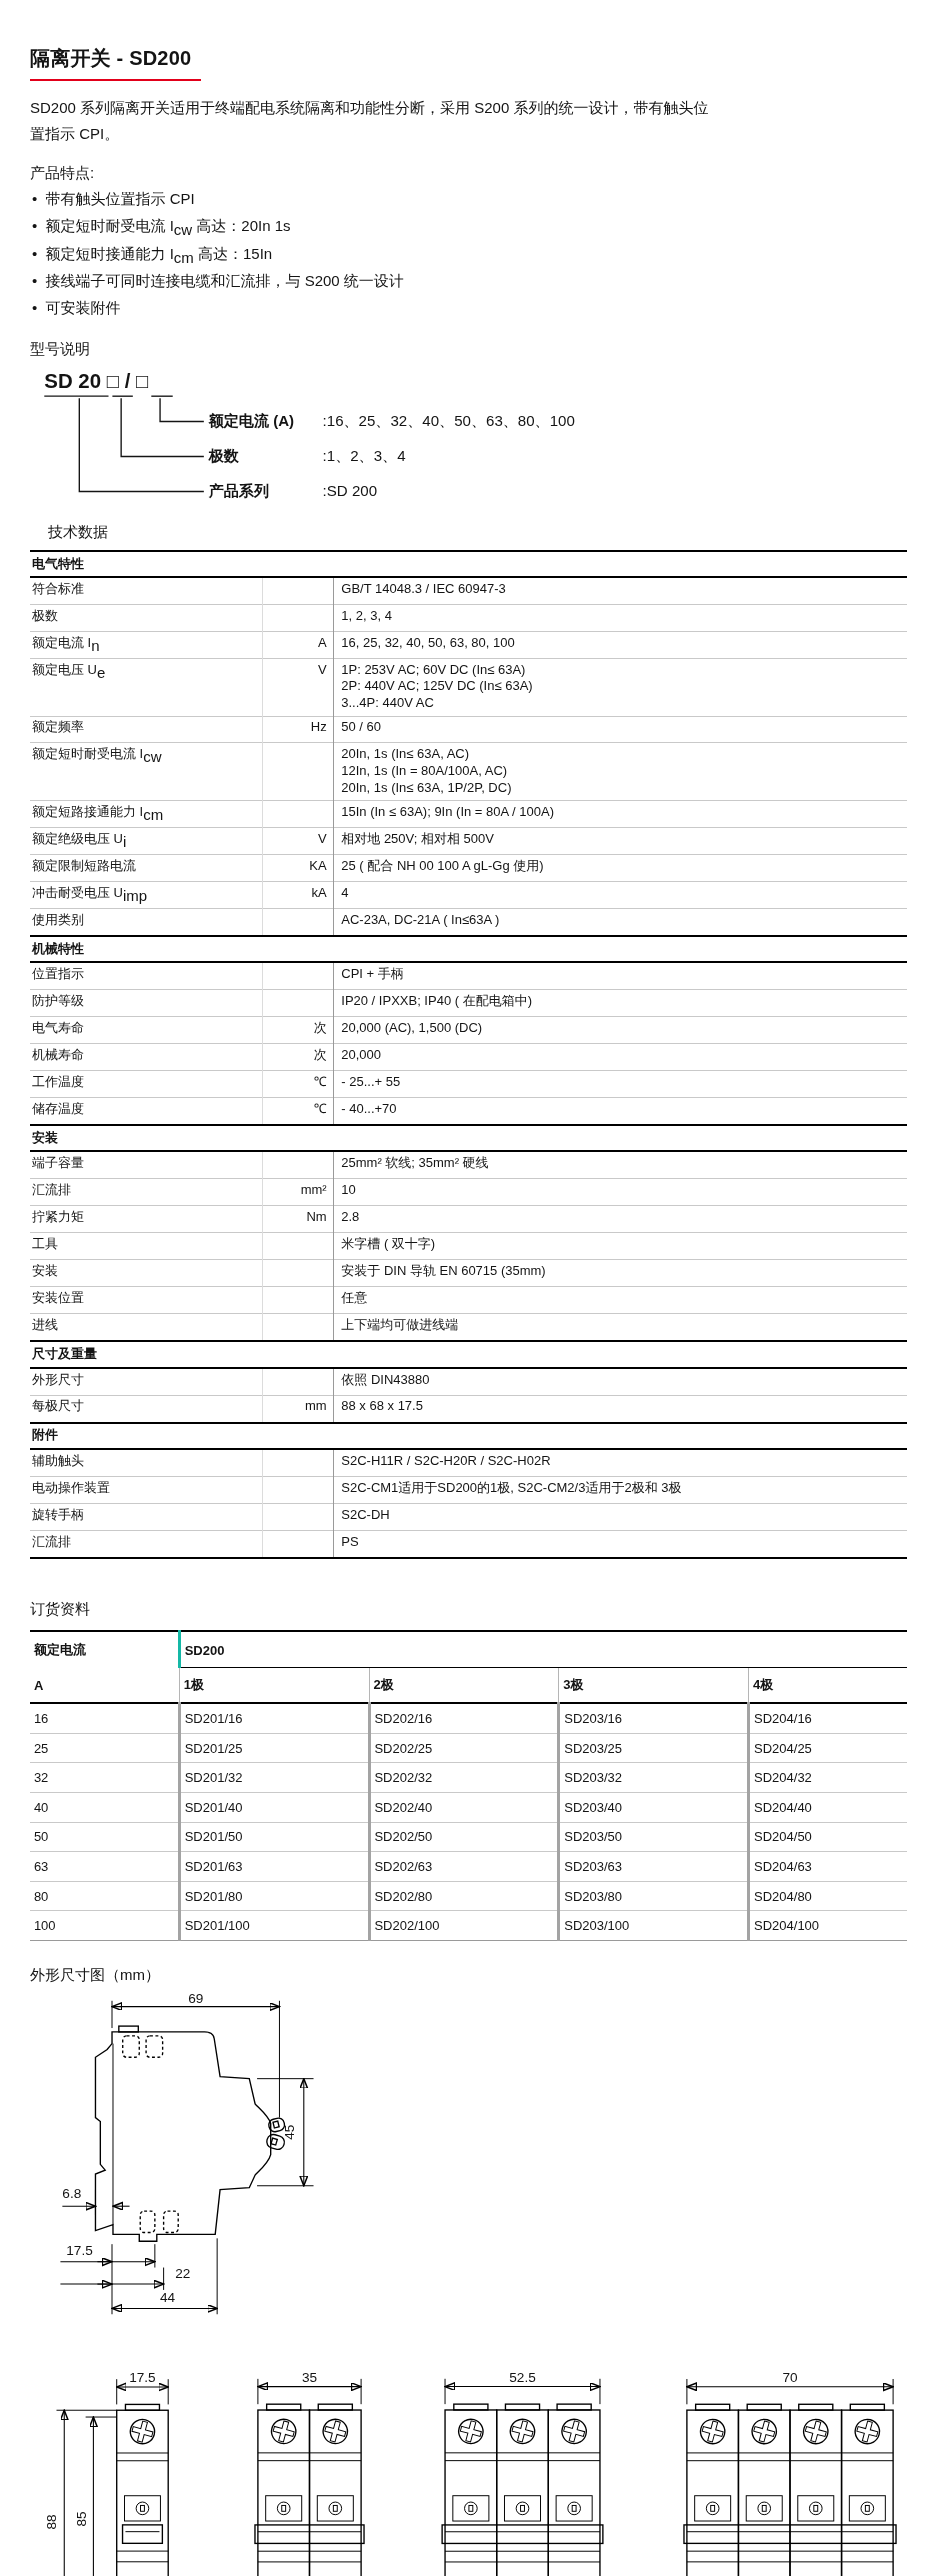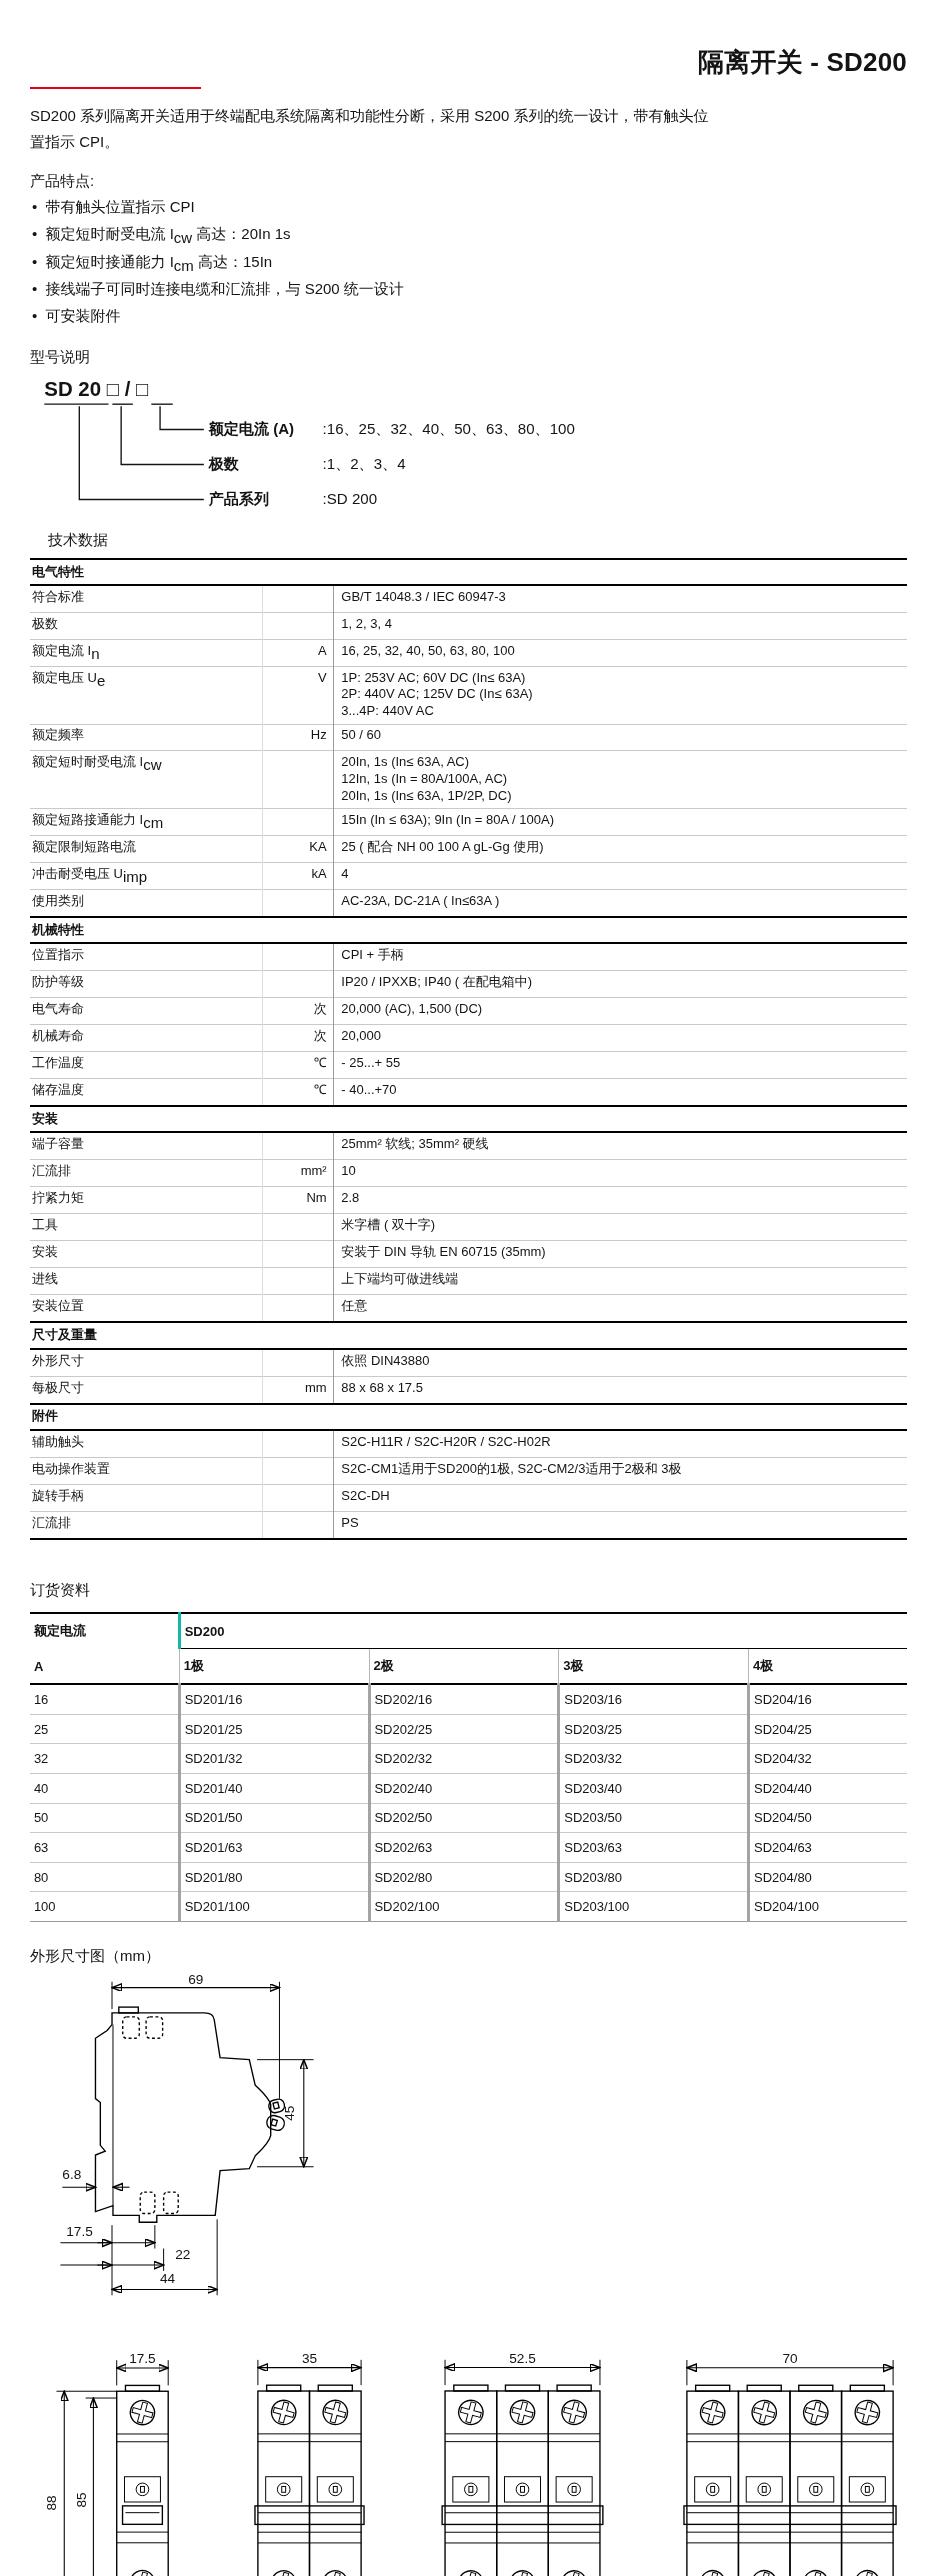--- a/index.html
+++ b/index.html
@@ -1,18 +1,18 @@
 <!DOCTYPE html>
 <html><head>
 <meta charset="utf-8">
 <style>
   html,body{margin:0;padding:0;background:#fff;}
   body{width:945px;font-family:"Liberation Sans",sans-serif;color:#141414;}
   .page{padding:45px 38px 39px 30px;width:877px;}
-  .title{font-size:26px;font-weight:bold;letter-spacing:0.2px;text-align:right;}
+  .title{font-size:20px;font-weight:bold;letter-spacing:0.2px;}
   .title-rule{width:171px;height:1.9px;background:#e2001a;margin-top:6.8px;}
   .intro{font-size:15px;line-height:26px;margin-top:14.6px;width:682px;}
   .h2{font-size:15px;font-weight:normal;margin-top:16.6px;}
   ul.features{list-style:none;margin:3.9px 0 0 0;padding:0;font-size:15px;line-height:23.4px;}
   ul.features li{padding-left:1.9px;}
   .blt{display:inline-block;width:13.6px;}
   sub{font-size:15px;text-align:right;}
   svg.draw{display:block;}
   svg.draw line,svg.draw path,svg.draw rect,svg.draw circle{stroke:#000;fill:none;stroke-width:1.4px;}
   svg.draw .thin{stroke-width:1px;}
@@ -117,20 +117,25 @@
           <td class="val">20In, 1s (In≤ 63A, AC)
 12In, 1s (In = 80A/100A, AC)
 20In, 1s (In≤ 63A, 1P/2P, DC)</td>
         </tr>
         <tr>
           <td class="lbl"><span>额定短路接通能力 I</span><sub>cm</sub></td>
           <td class="unit"></td>
           <td class="val">15In (In ≤ 63A); 9In (In = 80A / 100A)</td>
         </tr>
         <tr>
+          <td class="lbl"><span>额定绝级电压 U</span><sub>i</sub></td>
+          <td class="unit">V</td>
+          <td class="val">相对地 250V; 相对相 500V</td>
+        </tr>
+        <tr>
           <td class="lbl"><span>额定限制短路电流</span><sub></sub></td>
           <td class="unit">KA</td>
           <td class="val">25 ( 配合 NH 00 100 A gL-Gg 使用)</td>
         </tr>
         <tr>
           <td class="lbl"><span>冲击耐受电压 U</span><sub>imp</sub></td>
           <td class="unit">kA</td>
           <td class="val">4</td>
         </tr>
         <tr>
@@ -193,28 +198,28 @@
           <td class="lbl"><span>工具</span><sub></sub></td>
           <td class="unit"></td>
           <td class="val">米字槽 ( 双十字)</td>
         </tr>
         <tr>
           <td class="lbl"><span>安装</span><sub></sub></td>
           <td class="unit"></td>
           <td class="val">安装于 DIN 导轨 EN 60715 (35mm)</td>
         </tr>
         <tr>
+          <td class="lbl"><span>安装位置</span><sub></sub></td>
+          <td class="unit"></td>
+          <td class="val">任意</td>
+        </tr>
+        <tr>
           <td class="lbl"><span>进线</span><sub></sub></td>
           <td class="unit"></td>
           <td class="val">上下端均可做进线端</td>
-        </tr>
-        <tr>
-          <td class="lbl"><span>安装位置</span><sub></sub></td>
-          <td class="unit"></td>
-          <td class="val">任意</td>
         </tr>
         <tr class="sec">
           <td colspan="3">尺寸及重量</td>
         </tr>
         <tr>
           <td class="lbl"><span>外形尺寸</span><sub></sub></td>
           <td class="unit"></td>
           <td class="val">依照 DIN43880</td>
         </tr>
         <tr>

